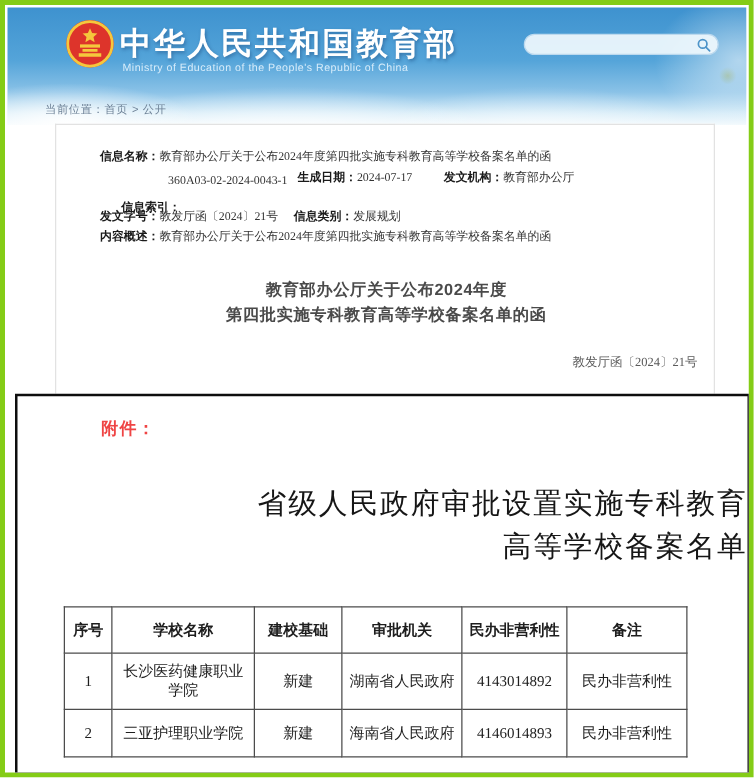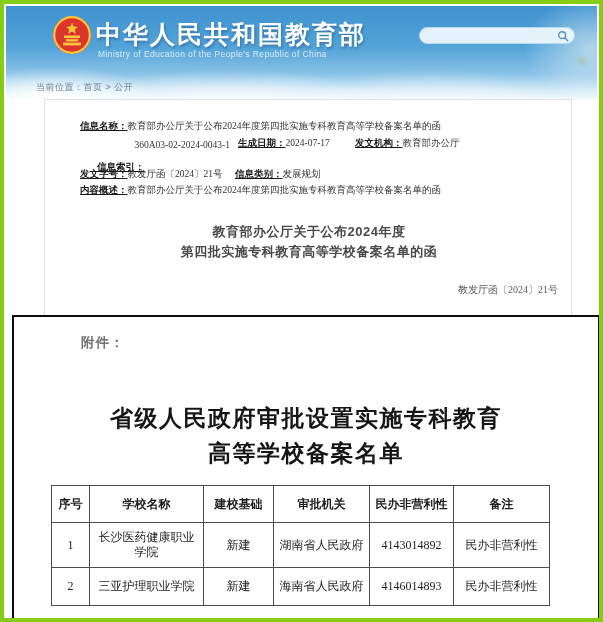--- a/index.html
+++ b/index.html
@@ -45,21 +45,21 @@
     position:absolute; left:30px; top:75px;
     font-size:9px; color:#6d8196; letter-spacing:.5px; cursor:pointer;
   }
   
   .panel {
     position:absolute; left:40px; top:95px; width:528px; height:216px;
     background:#fff; border:1px solid #e2e2e2; border-bottom:none;
   }
   .meta { position:absolute; font-size:9.5px; line-height:13px;
     font-family:"Liberation Serif","DejaVu Serif", serif; color:#333; white-space:nowrap; }
-  .meta b { color:#1a1a1a; font-weight:bold;text-decoration:underline; }
+  .meta b { color:#1a1a1a; font-weight:bold; }
   .m-name    { left:35px;  top:20px;  }
   .m-index   { left:52px;  top:37px;margin-top:24px;  }
   .m-indexv  { left:83px;  top:37px;  width:102px; white-space:normal; word-break:break-all; line-height:16px;text-align:right; }
   .m-date    { left:193px; top:37px;  }
   .m-issuer  { left:310px; top:37px;  }
   .m-number  { left:35px;  top:68px;  }
   .m-category{ left:190px; top:68px;  }
   .m-summary { left:35px;  top:84px;  }
   .doc-title {
     position:absolute; left:0; width:528px; text-align:center;
@@ -73,25 +73,25 @@
     font-size:10px; color:#5a5a5a;
     font-family:"Liberation Serif","DejaVu Serif", serif;
   }
   
   .attachment {
     position:absolute; left:8px; top:311px; width:588px; height:305px;
     background:#ffffff; border:2px solid #0d0d0d;
   }
   .att-label {
     position:absolute; left:67px; top:17px;
-    font-size:13.5px; font-weight:bold; color:#737373; letter-spacing:1px;
+    font-size:13.5px; font-weight:bold; color:#ef4444; letter-spacing:1px;
   }
   .att-title {
-    position:absolute; left:0; width:100%; text-align:center;
-    font-size:23px; font-weight:bold; color:#161616; letter-spacing:1.5px;margin-top:16px;
+    position:absolute; left:0; width:100%; text-align:right;
+    font-size:23px; font-weight:normal; color:#161616; letter-spacing:1.5px;
   }
   .att-title.l1 { top:70px; }
   .att-title.l2 { top:105px; }
   .att-table {
     position:absolute; left:37px; top:168px;
     border-collapse:collapse; table-layout:fixed; width:498px;
     font-family:"Liberation Serif","DejaVu Serif", serif;
   }
   .att-table th, .att-table td {
     border:1px solid #4c4c4c; text-align:center; vertical-align:middle;

